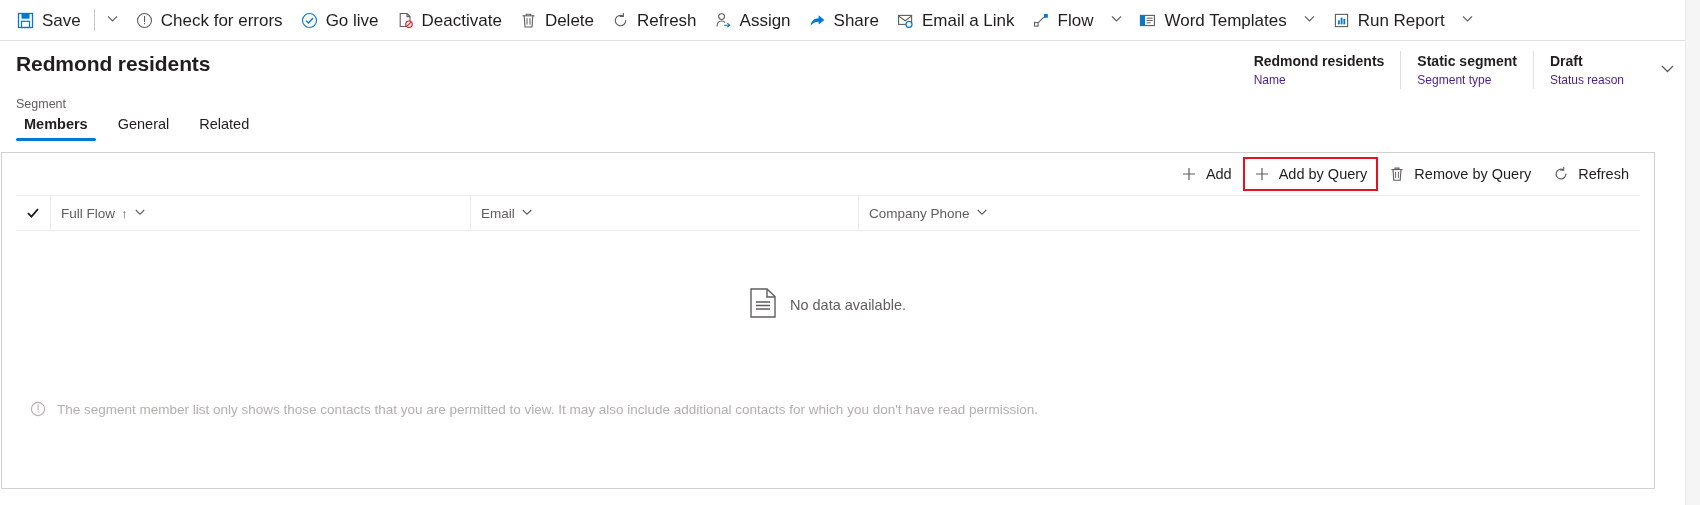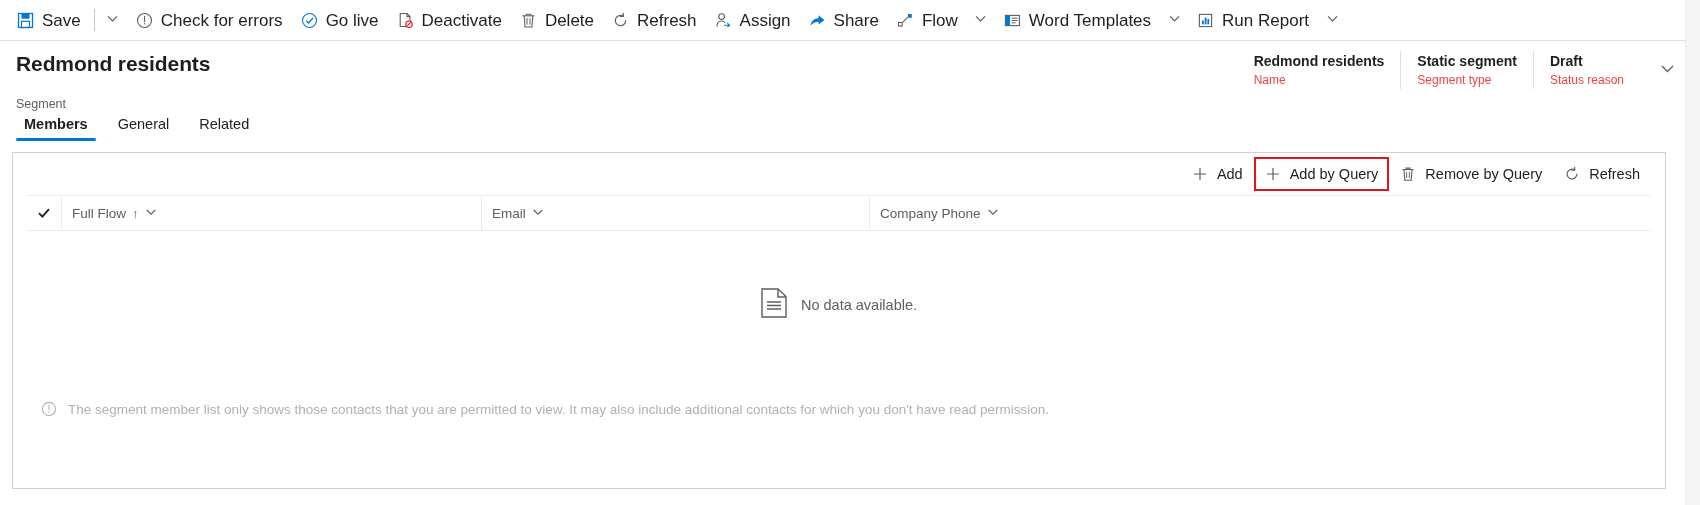--- a/index.html
+++ b/index.html
@@ -65,21 +65,21 @@
     position: absolute; right: 16px; top: 10px;
     display: flex; align-items: flex-start; height: 44px;
   }
   .fact {
     padding: 0 16px;
     border-left: 1px solid #e1dfdd;
     min-width: 80px;
   }
   .fact:first-child { border-left: none; }
   .fact-val { font-size: 14px; font-weight: 700; color: #201f1e; line-height: 20px; white-space: nowrap; }
-  .fact-lbl { font-size: 12px; color: #ef4444; line-height: 17px; margin-top: 1px; white-space: nowrap; }
+  .fact-lbl { font-size: 12px; color: #4c1d95; line-height: 17px; margin-top: 1px; white-space: nowrap; }
   .hdr-expand {
     width: 34px; height: 34px; margin-left: 10px; margin-top: 2px;
     display: flex; align-items: center; justify-content: center;
     cursor: pointer;
   }
 
   
   .tabs {
     display: flex; align-items: flex-end;
     padding-left: 16px; height: 38px;
@@ -93,21 +93,21 @@
   }
   .tab.active { font-weight: 600; }
   .tab.active::after {
     content: ""; position: absolute; left: 0; right: 0; bottom: 0;
     height: 3px; background: #0078d4; border-radius: 2px;
   }
 
   
   .panel {
     position: absolute;
-    left: 12px; top: 152px;
+    left: 1px; top: 152px;
     width: 1654px; height: 337px;
     border: 1px solid #d2d0ce;
     background: #ffffff;
     overflow: hidden;
   }
   .grid-cmdbar {
     height: 42px;
     display: flex; align-items: center; justify-content: flex-end;
     padding-right: 14px;
   }
@@ -272,20 +272,30 @@
 
   <div class="cmd">
     <span class="cmd-ico">
       <svg width="17" height="17" viewBox="0 0 17 17">
           <path d="M1.6 13.8 C2 8.6 5.6 6.4 9.6 6.2 V3.3 L15.4 8 L9.6 12.6 V9.7 C6.2 9.7 3.6 10.9 1.6 13.8 Z" fill="#0078d4"></path>
         </svg>
     </span>
     <span class="lbl">Share</span>
   </div>
 
+  <div class="cmd">
+    <span class="cmd-ico">
+      <svg width="17" height="17" viewBox="0 0 17 17">
+          <rect x="1.6" y="3.4" width="13" height="9" fill="none" stroke="#605e5c" stroke-width="1.1"></rect>
+          <path d="M1.6 3.9 L8.1 8.8 L14.6 3.9" fill="none" stroke="#605e5c" stroke-width="1.1"></path>
+          <circle cx="12" cy="12.4" r="3" fill="#ffffff" stroke="#0078d4" stroke-width="1.1"></circle>
+        </svg>
+    </span>
+    <span class="lbl">Email a Link</span>
+  </div>
 
   <div class="cmd">
     <span class="cmd-ico">
       <svg width="17" height="17" viewBox="0 0 17 17">
           <rect x="1.5" y="10.5" width="3.6" height="3.6" fill="none" stroke="#605e5c" stroke-width="1.1"></rect>
           <rect x="11" y="2" width="3.8" height="3.8" fill="#0078d4"></rect>
           <path d="M5.6 10.3 L10.8 5.2" stroke="#605e5c" stroke-width="1.1"></path>
         </svg>
     </span>
     <span class="lbl">Flow</span>

